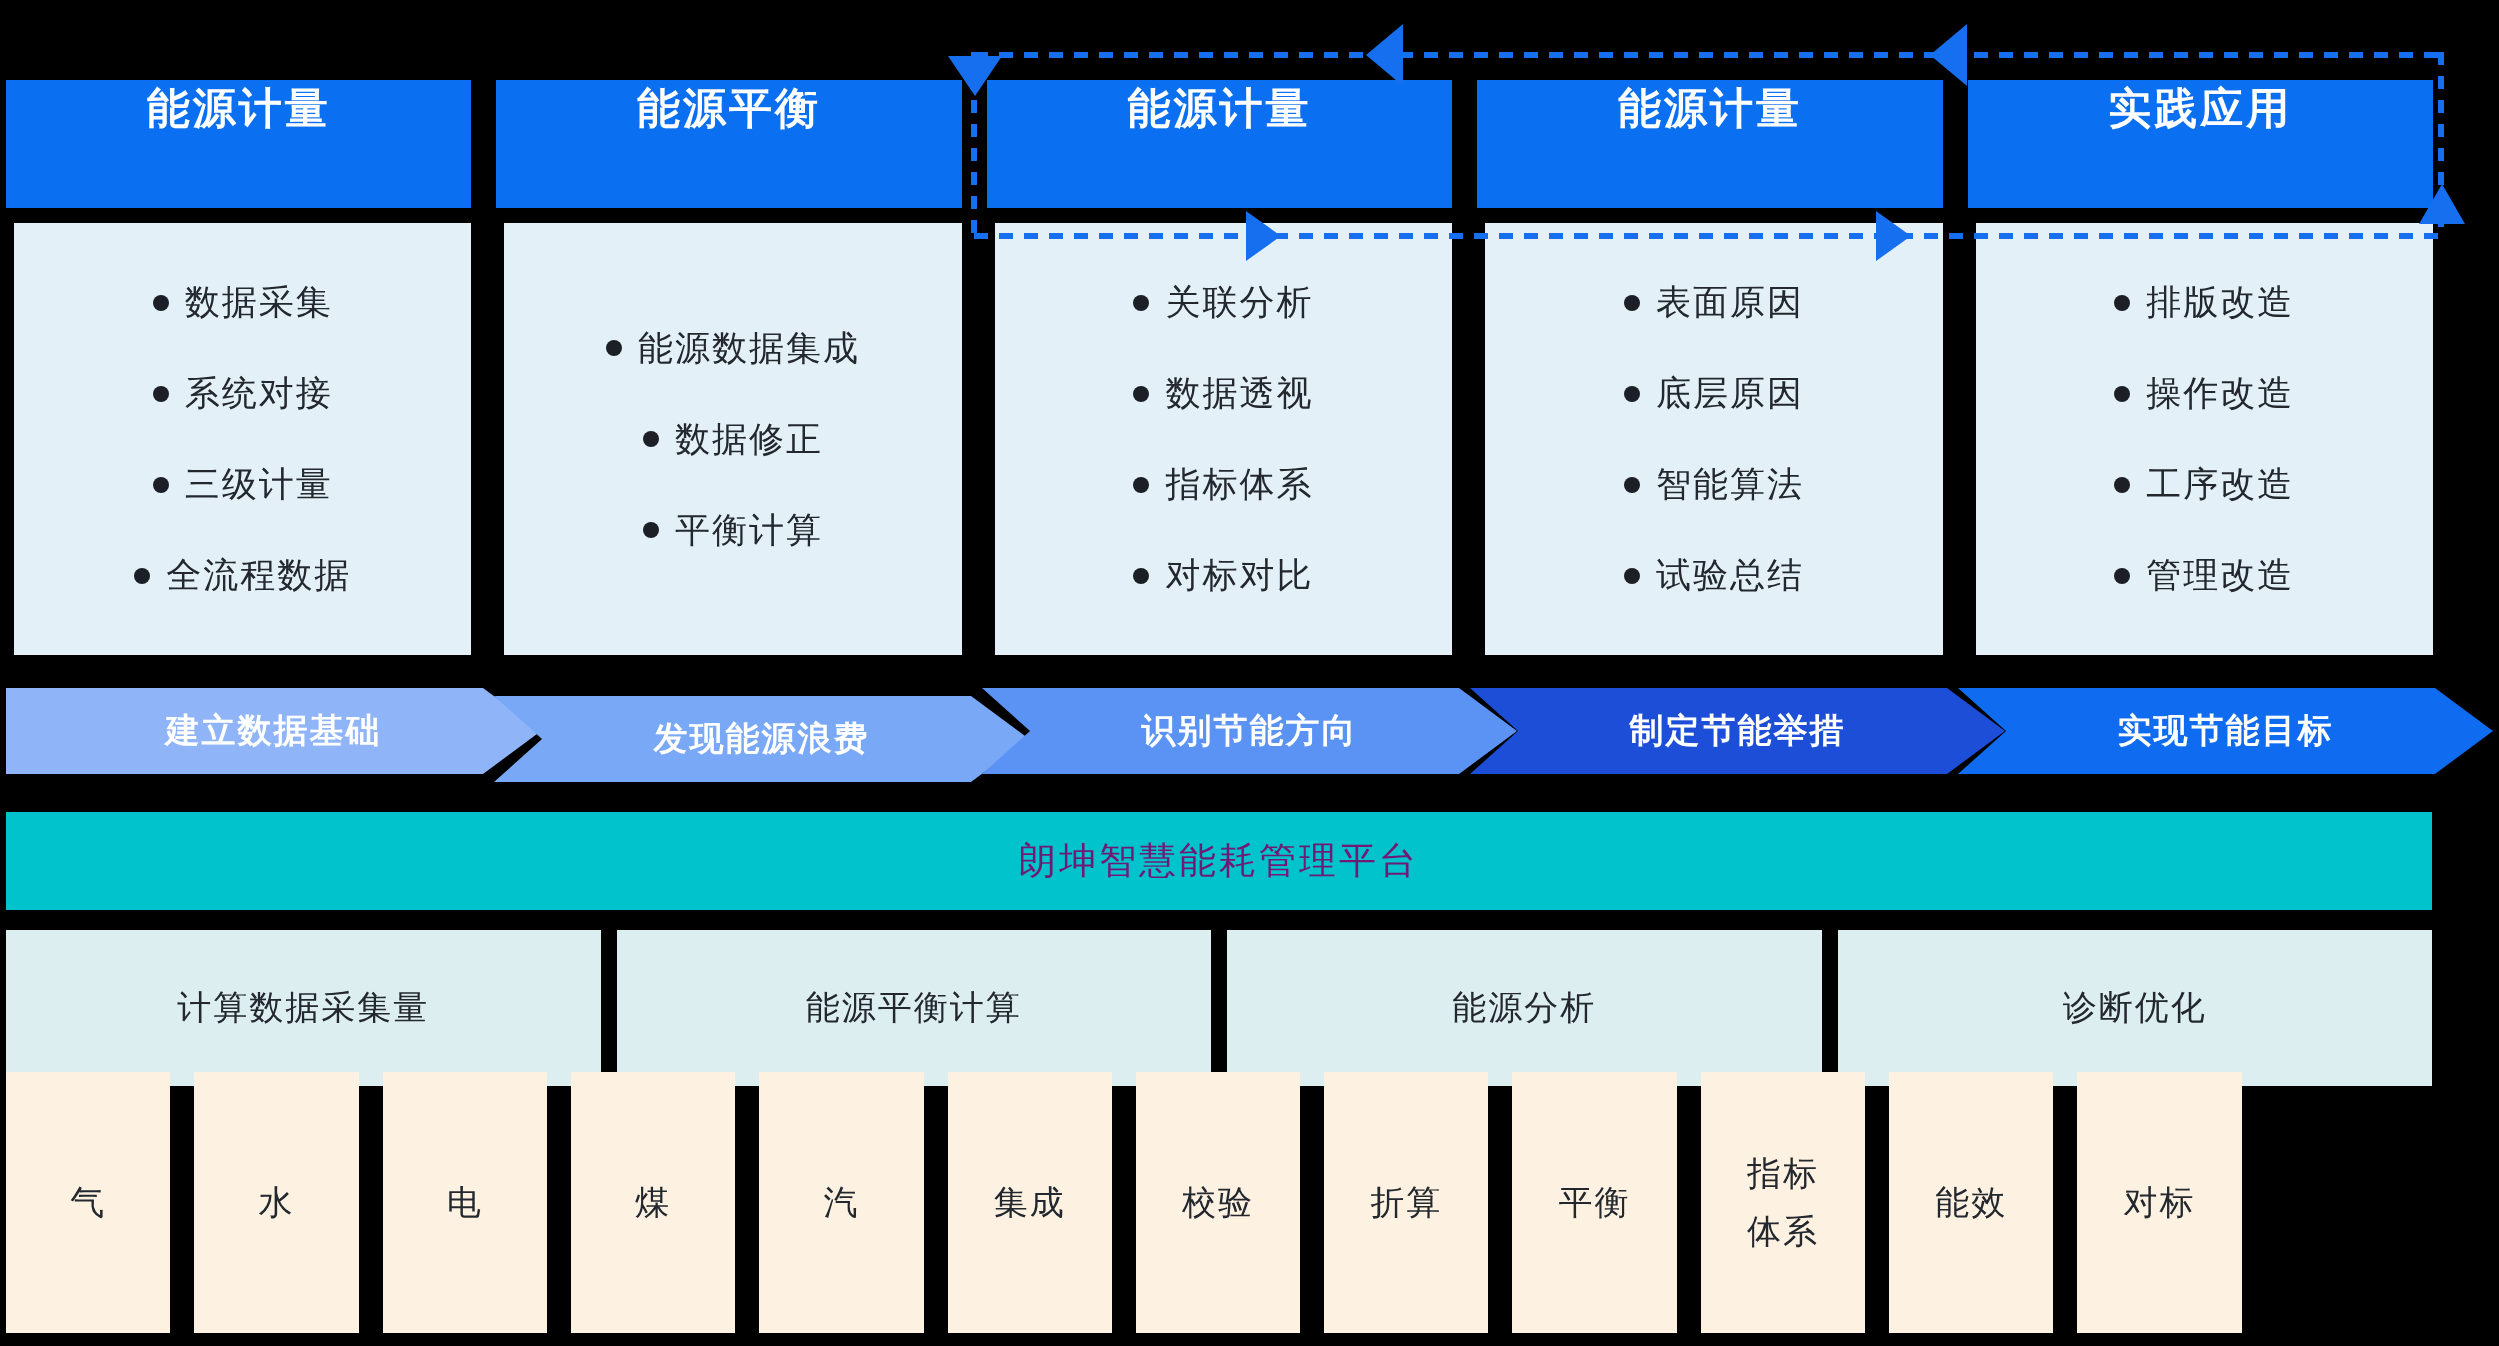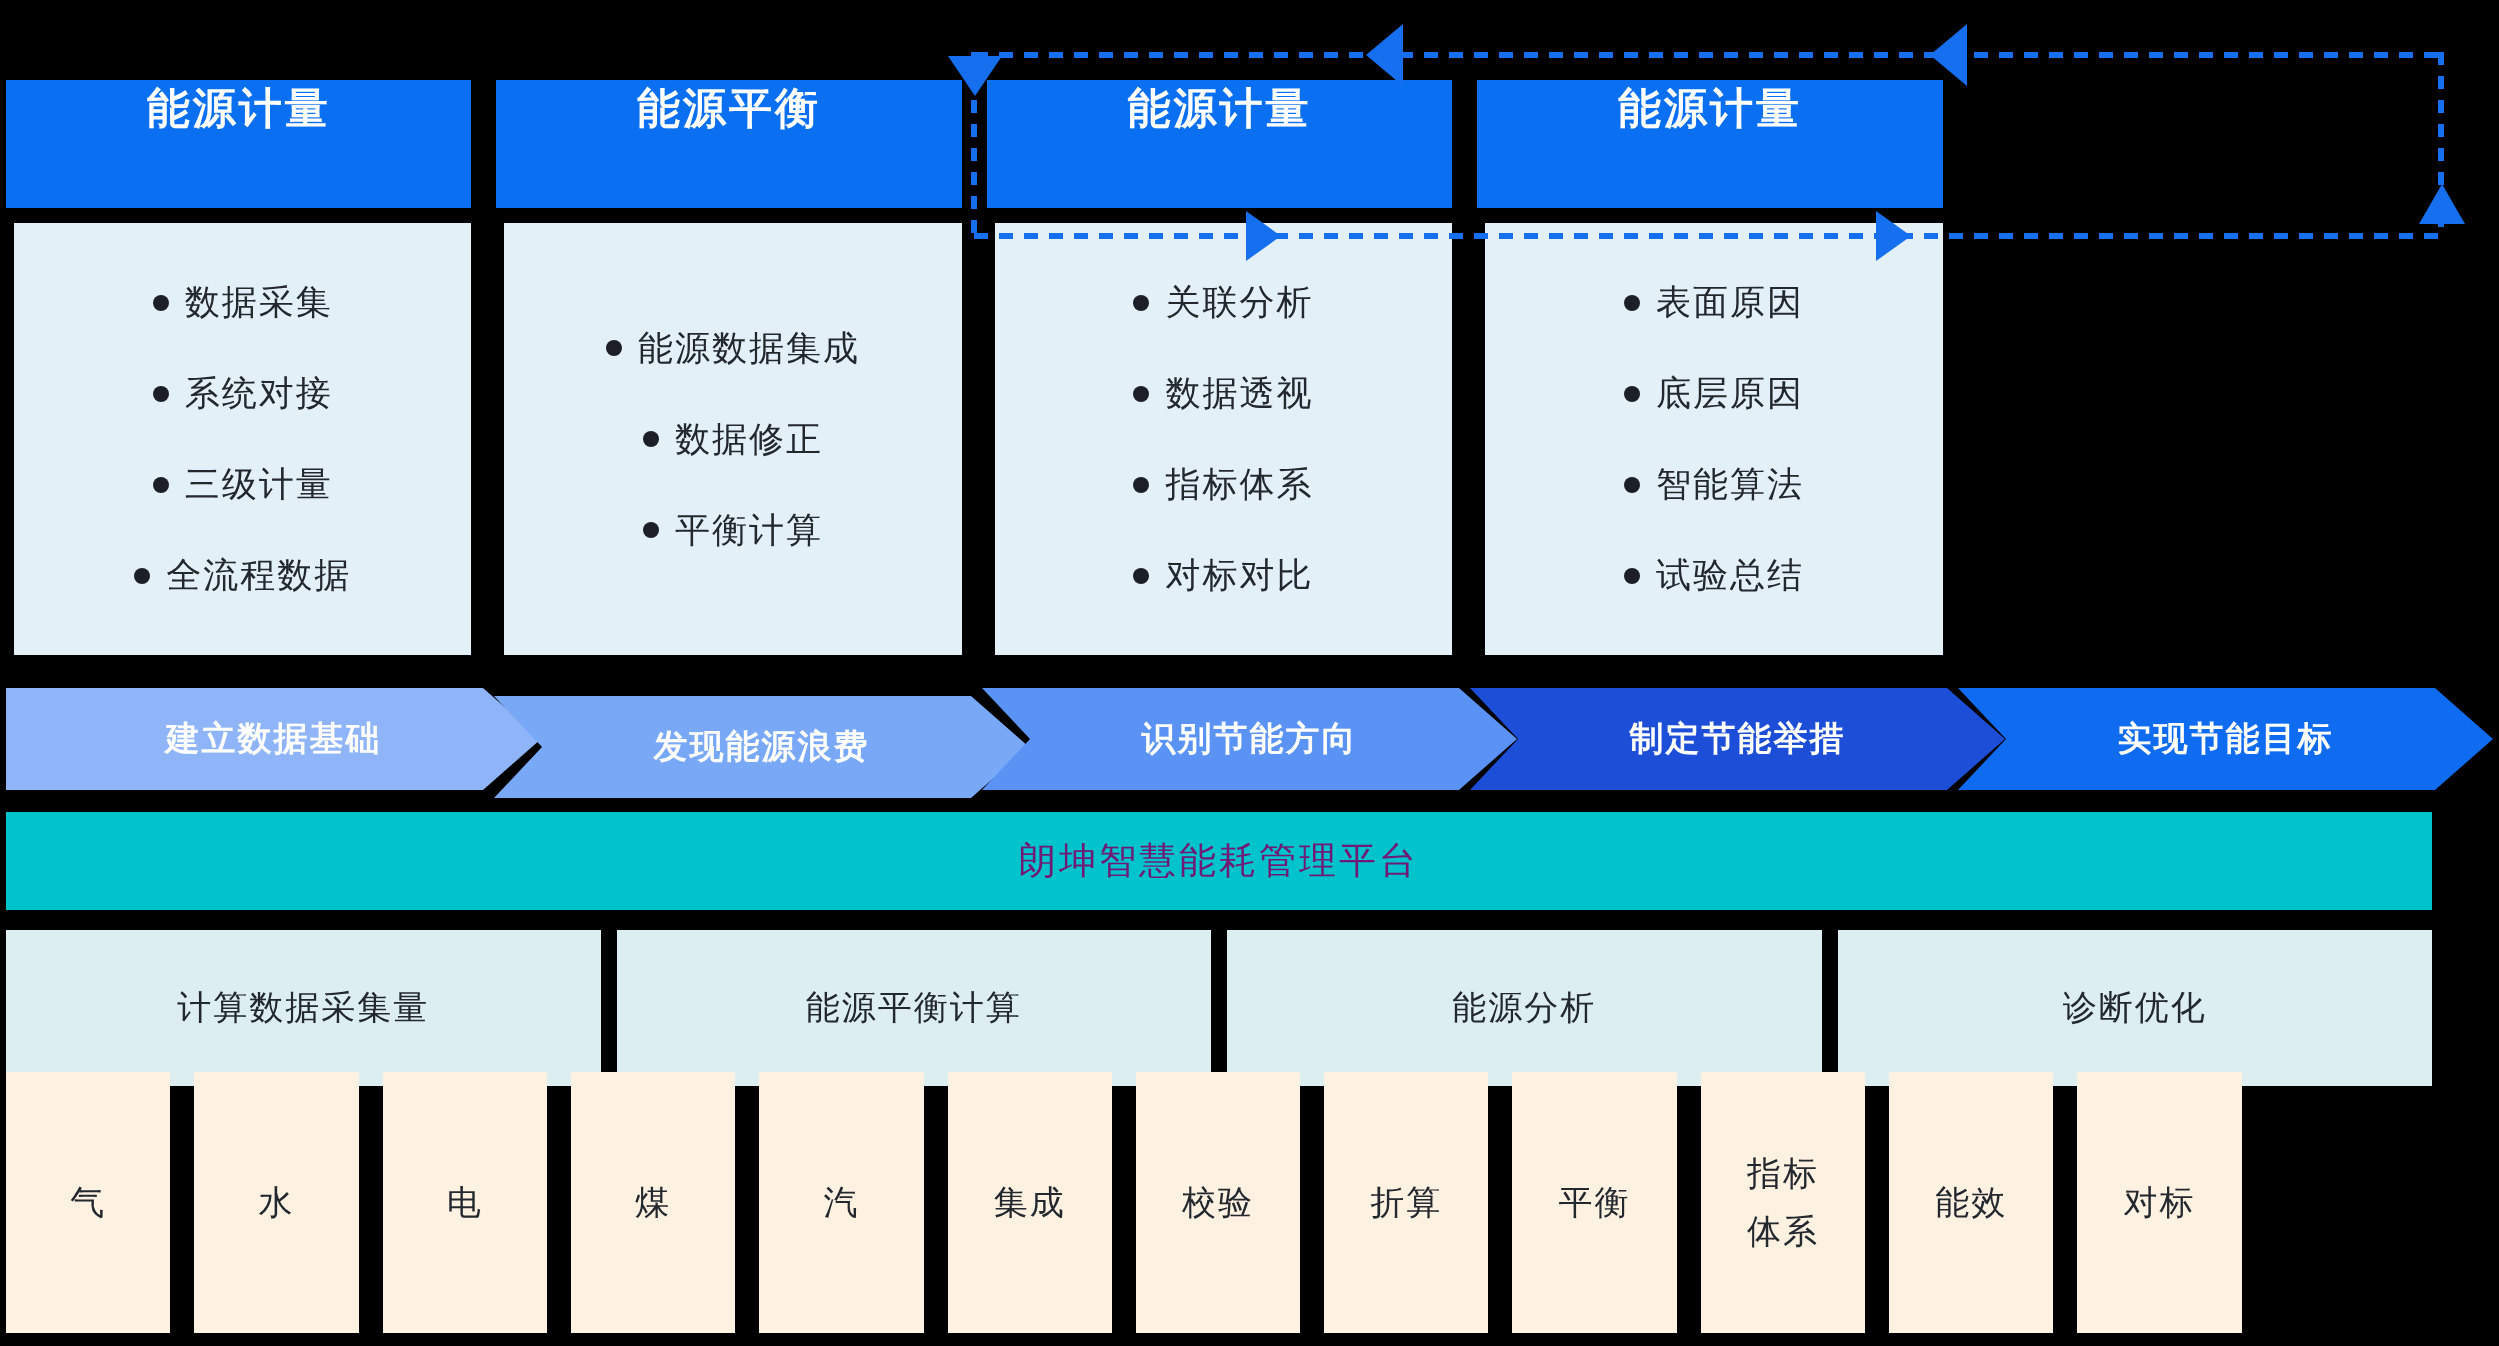--- a/index.html
+++ b/index.html
@@ -22,21 +22,21 @@
   .col{display:flex;flex-direction:column;}
   .col-header{height:128px;background:var(--header-blue);display:flex;align-items:flex-start;justify-content:center;}
   .col-header span{color:#fff;font-size:43px;font-weight:bold;letter-spacing:3px;}
   .col-body{margin-top:15px;height:432px;background:var(--panel-blue);
     display:flex;flex-direction:column;align-items:center;justify-content:center;row-gap:44px;margin-left:8px;}
   .item{display:flex;align-items:center;}
   .dot{width:16px;height:16px;border-radius:50%;background:#1c2026;margin-right:16px;flex:0 0 auto;}
   .item span.lbl{font-size:35px;color:var(--text-dark);letter-spacing:2px;}
 
   
-  .step{position:absolute;top:688px;height:102px;width:535px;
+  .step{position:absolute;top:688px;height:86px;width:535px;
     display:flex;align-items:center;justify-content:center;
     clip-path:polygon(0 0,calc(100% - 58px) 0,100% 50%,calc(100% - 58px) 100%,0 100%,48px 50%);}
   .step.first{clip-path:polygon(0 0,calc(100% - 58px) 0,100% 50%,calc(100% - 58px) 100%,0 100%);}
   .step span{color:#fff;font-size:34px;font-weight:bold;letter-spacing:2px;}
 
   
   .platform{position:absolute;left:6px;top:812px;width:2426px;height:98px;background:var(--platform-teal);
     display:flex;align-items:center;justify-content:center;}
   .platform span{color:#701a75;font-size:37px;font-weight:normal;letter-spacing:3px;}
 
@@ -157,20 +157,43 @@
           <div class="item">
             <span class="dot"></span>
             <span class="lbl">智能算法</span>
           </div>
           <div class="item">
             <span class="dot"></span>
             <span class="lbl">试验总结</span>
           </div>
         </div>
       </div>
+      <div class="col">
+        <div class="col-header">
+          <span>实践应用</span>
+        </div>
+        <div class="col-body">
+          <div class="item">
+            <span class="dot"></span>
+            <span class="lbl">排版改造</span>
+          </div>
+          <div class="item">
+            <span class="dot"></span>
+            <span class="lbl">操作改造</span>
+          </div>
+          <div class="item">
+            <span class="dot"></span>
+            <span class="lbl">工序改造</span>
+          </div>
+          <div class="item">
+            <span class="dot"></span>
+            <span class="lbl">管理改造</span>
+          </div>
+        </div>
+      </div>
     </section>
 
   <section id="steps">
       <div class="step first" style="left: 6px; background: rgb(143, 181, 248);">
         <span>建立数据基础</span>
       </div>
       <div class="step" style="left: 494px; background: rgb(121, 168, 247); margin-top: 8px;">
         <span>发现能源浪费</span>
       </div>
       <div class="step" style="left: 982px; background: rgb(91, 147, 244);">

